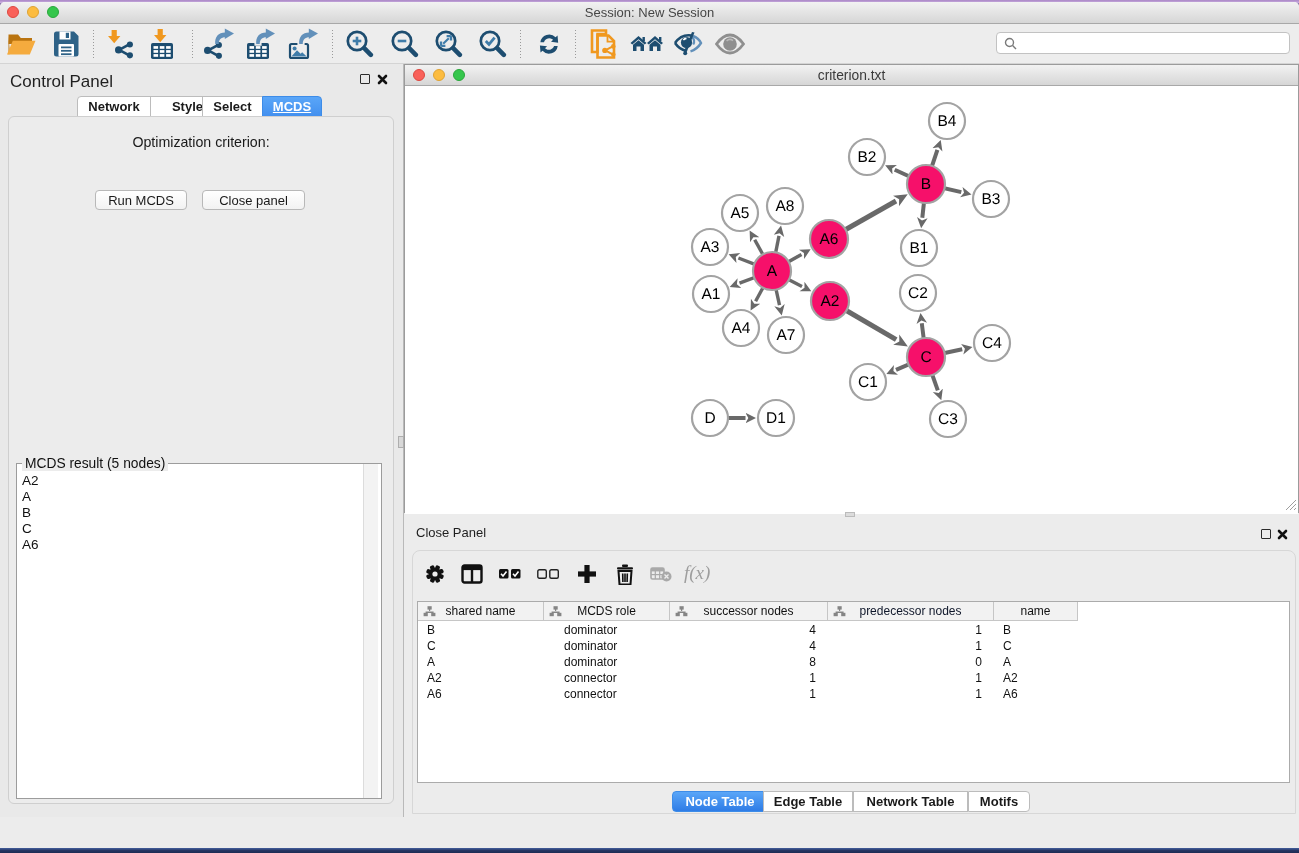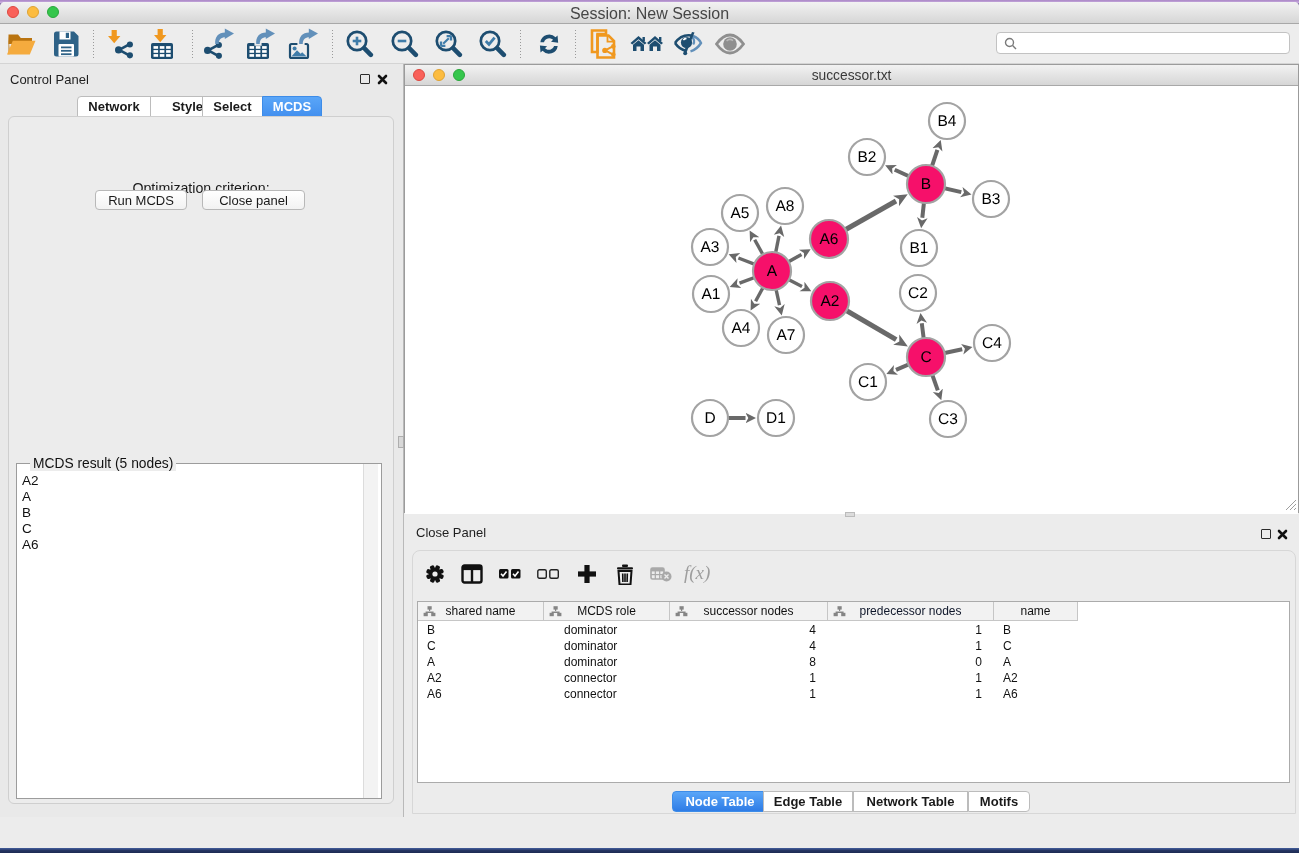--- a/index.html
+++ b/index.html
@@ -21,21 +21,21 @@
 <div id="app">
 
   <div class="abs" style="left:0;top:0;width:1299px;height:3px;background:linear-gradient(#aa87c6,#cdb1e2);"></div>
 
   <div class="abs" style="left:0;top:2px;width:1299px;height:846px;background:#ececec;border-radius:5px 5px 0 0;">
 
     <div class="abs titlebar" style="left:0;top:0;width:1299px;height:22px;border-radius:5px 5px 0 0;">
       <div class="tl r" style="left:7px;top:4px;"></div>
       <div class="tl y" style="left:27px;top:4px;"></div>
       <div class="tl g" style="left:47px;top:4px;"></div>
-      <div class="abs" style="left:0;top:3px;width:1299px;text-align:center;font-size:16px;color:#464646;">Session: New Session</div>
+      <div class="abs" style="left:0;top:3px;width:1299px;text-align:center;font-size:13px;color:#464646;">Session: New Session</div>
     </div>
 
     <div class="abs" style="left:0;top:22px;width:1299px;height:40px;background:#ededed;border-bottom:1px solid #d4d4d4;" id="toolbar">
         <svg class="abs" style="left:6px;top:5px;" width="30" height="30" viewBox="0 0 30 30">
           <path d="M2.5,5.5 h9.5 l2.8,3.4 H26 v6 H2.5 z" fill="#ba7410"></path>
           <path d="M2.5,25.5 L2.5,7 L4,25 z" fill="#ba7410"></path>
           <path d="M1,25.5 L6.8,11.8 H29.5 L23.8,25.5 z" fill="#f5ab3e"></path>
         </svg>
 <svg class="abs" style="left:52px;top:5px;" width="28" height="30" viewBox="0 0 28 30">
           <path d="M2,5 a2.5,2.5 0 0 1 2.5,-2.5 H22 L26.5,7 V25 a2.5,2.5 0 0 1 -2.5,2.5 H4.5 A2.5,2.5 0 0 1 2,25 z" fill="#2e6287"></path>
@@ -199,53 +199,53 @@
       </div>
 
     <div class="abs" style="left:996px;top:30px;width:294px;height:22px;background:#fff;border:1px solid #c2c2c2;border-radius:4px;">
       <svg width="14" height="14" style="position:absolute;left:7px;top:4px;" viewBox="0 0 14 14">
           <circle cx="5.5" cy="5.5" r="4" fill="none" stroke="#7a7a7a" stroke-width="1.4"></circle>
           <line x1="8.6" y1="8.6" x2="12" y2="12" stroke="#7a7a7a" stroke-width="1.4"></line>
         </svg>
     </div>
 
     <div class="abs" style="left:0;top:62px;width:403px;height:753px;background:#e9e9e9;"></div>
-    <div class="abs" style="left:10px;top:70px;font-size:13px;color:#1f1f1f;">Control Panel</div>
+    <div class="abs" style="left:10px;top:70px;font-size:17px;color:#1f1f1f;">Control Panel</div>
 
     <div class="abs" style="left:360px;top:72px;width:10px;height:10px;border:1.6px solid #2b2b2b;border-radius:1px;"></div>
     <svg class="abs" width="11" height="11" style="left:377px;top:72px;" viewBox="0 0 11 11">
         <path d="M2,2 L9,9 M9,2 L2,9" stroke="#111" stroke-width="2.6" stroke-linecap="round"></path>
       </svg>
 
     <div class="abs tab" style="left:77px;top:94px;width:74px;height:21px;line-height:20px;border-radius:4px 0 0 0;">Network</div>
     <div class="abs tab" style="left:150px;top:94px;width:75px;height:21px;line-height:20px;">Style</div>
     <div class="abs tab" style="left:202px;top:94px;width:61px;height:21px;line-height:20px;">Select</div>
-    <div class="abs tab tabsel" style="left:262px;top:94px;width:60px;height:38px;line-height:20px;border-radius:0 4px 4px 0;">MCDS</div>
+    <div class="abs tab tabsel" style="left:262px;top:94px;width:60px;height:38px;line-height:20px;border-radius:0 4px 4px 0;text-decoration:underline;">MCDS</div>
 
     <div class="abs" style="left:8px;top:114px;width:386px;height:688px;background:#ececec;border:1px solid #cfcfcf;border-radius:6px;"></div>
-    <div class="abs" style="left:8px;top:132px;width:386px;text-align:center;font-size:14.2px;color:#1a1a1a;margin-top:46px;">Optimization criterion:</div>
+    <div class="abs" style="left:8px;top:132px;width:386px;text-align:center;font-size:14.2px;color:#1a1a1a;">Optimization criterion:</div>
 
 
     <div class="abs btn" style="left:95px;top:188px;width:92px;height:20px;line-height:19px;">Run MCDS</div>
     <div class="abs btn" style="left:202px;top:188px;width:103px;height:20px;line-height:19px;">Close panel</div>
 
     <div class="abs" style="left:16px;top:461px;width:366px;height:336px;background:#fff;border:1px solid #9c9c9c;"></div>
     <div class="abs" style="left:363px;top:462px;width:15px;height:334px;background:#f3f3f3;border-left:1px solid #dcdcdc;"></div>
-    <div class="abs" style="left:22px;top:454px;background:#ececec;padding:0 3px;font-size:13.8px;color:#111;margin-left:8px;">MCDS result (5 nodes)</div>
+    <div class="abs" style="left:22px;top:454px;background:#ececec;padding:0 3px;font-size:13.8px;color:#111;">MCDS result (5 nodes)</div>
     <div class="abs" style="left:22px;top:471px;font-size:13.5px;color:#111;line-height:16px;">A2<br>A<br>B<br>C<br>A6</div>
 
     <div class="abs" style="left:403px;top:62px;width:1px;height:753px;background:#b9b9b9;"></div>
     <div class="abs" style="left:398px;top:434px;width:6px;height:12px;background:#d8d8d8;border:1px solid #aeaeae;"></div>
 
     <div class="abs" style="left:404px;top:62px;width:895px;height:449px;border:1px solid #9b9b9b;background:#fff;">
       <div class="abs titlebar" style="left:0;top:0;width:893px;height:21px;">
         <div class="tl r" style="left:8px;top:4px;"></div>
         <div class="tl y" style="left:28px;top:4px;"></div>
         <div class="tl g" style="left:48px;top:4px;"></div>
-        <div class="abs" style="left:0;top:3px;width:893px;text-align:center;font-size:13.8px;color:#3a3a3a;">successor.txt</div>
+        <div class="abs" style="left:0;top:3px;width:893px;text-align:center;font-size:13.8px;color:#3a3a3a;">criterion.txt</div>
       </div>
       <div class="abs" id="graphholder" style="left:0;top:21px;width:893px;height:428px;background:#fff;"><svg width="893" height="428" viewBox="0 0 893 428">
 <defs>
               <marker id="ar" markerUnits="userSpaceOnUse" markerWidth="14" markerHeight="12" viewBox="0 0 14 12" refX="0" refY="6" orient="auto">
                 <path d="M0,0.7 L10.5,6 L0,11.3 L2.8,6 z" fill="#696969"></path>
               </marker>
               <marker id="arT" markerUnits="userSpaceOnUse" markerWidth="16" markerHeight="14" viewBox="0 0 16 14" refX="0" refY="7" orient="auto">
                 <path d="M0,1.0 L13.5,7 L0,13.0 L3.6,7 z" fill="#696969"></path>
               </marker>
             </defs>

